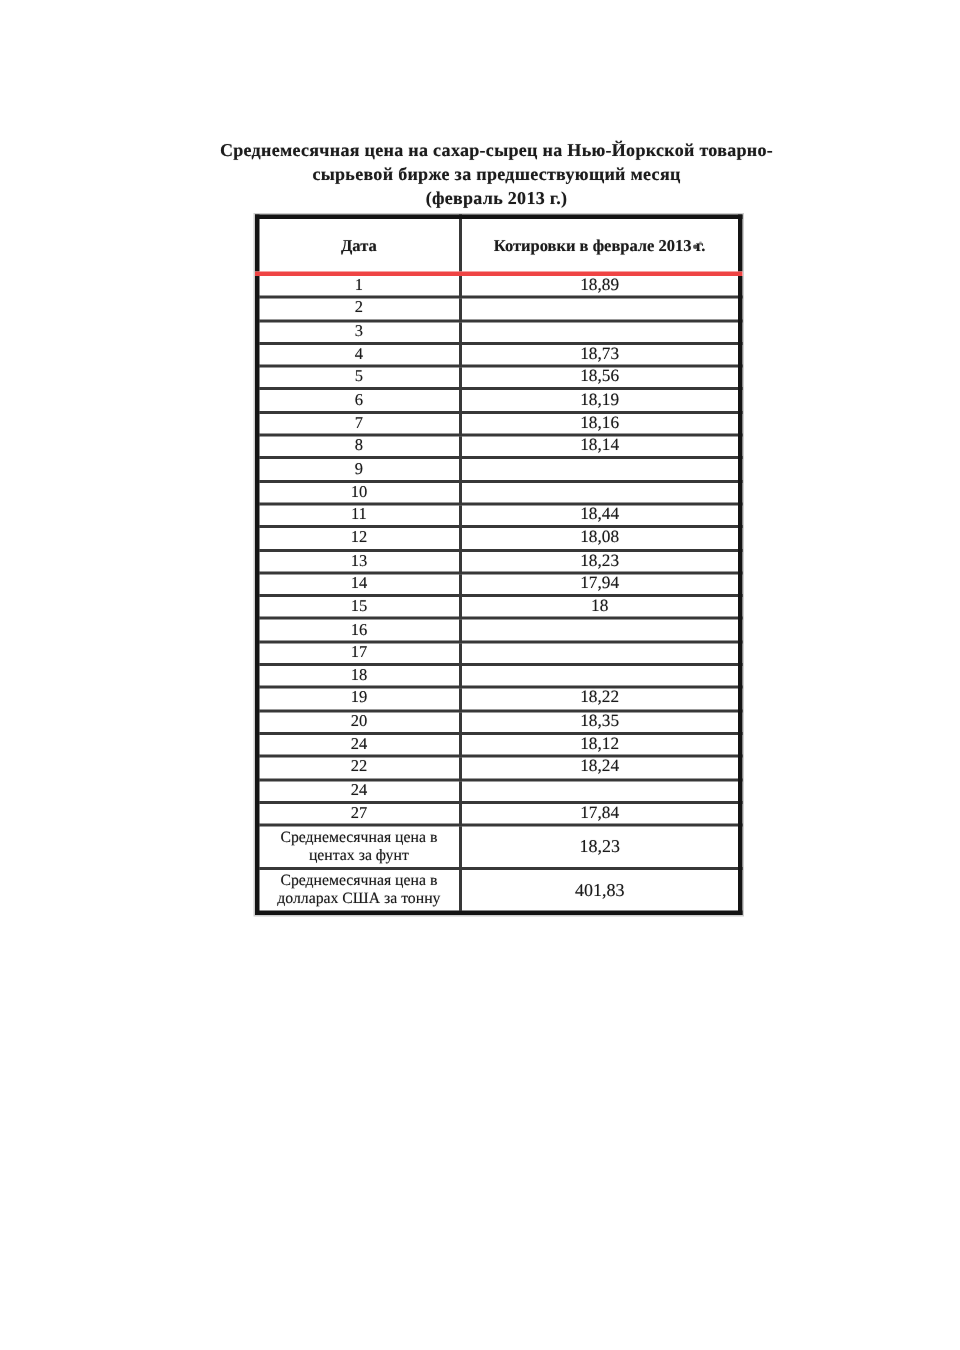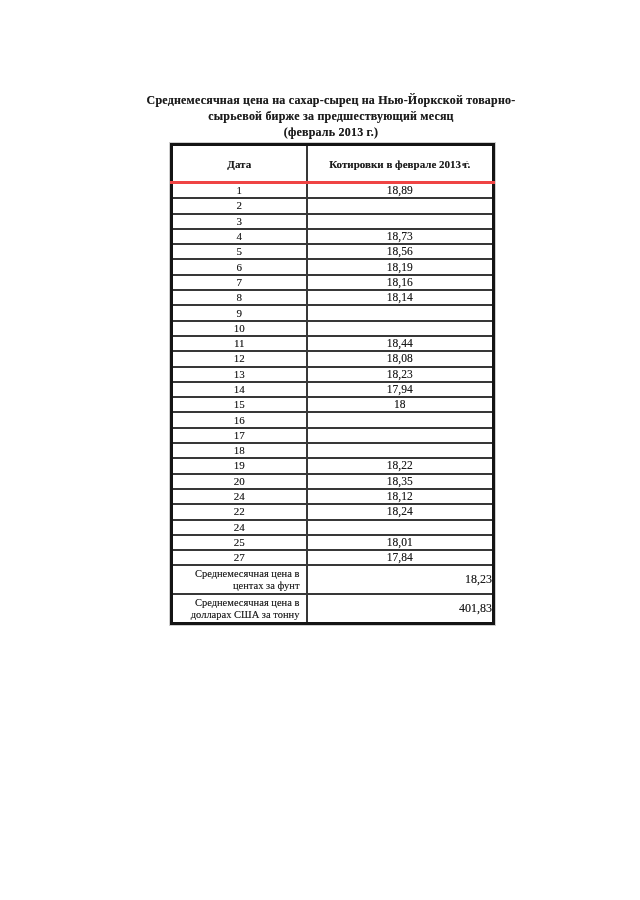--- a/index.html
+++ b/index.html
@@ -55,21 +55,20 @@
     border-bottom: 3px solid #ef4444;
   }
   .price-table tbody td {
     height: 13.3px;
     font-size: 11px;
     line-height: 13px;
   }
   .price-table td.c-quote { font-size: 11.5px; }
   .price-table tr.summary td {
     height: 25px;
-    text-align: right;
   }
   .price-table td.c-label {
     font-size: 10.5px;
     line-height: 11.5px;
     padding: 1px 6px;
   }
   .price-table td.c-value {
     font-size: 12px;
   }
   .speck {
@@ -212,24 +211,20 @@
     <td class="c-date">22</td>
     <td class="c-quote">18,24</td>
   </tr>
 
 
   <tr>
     <td class="c-date">24</td>
     <td class="c-quote"></td>
   </tr>
 
-  <tr>
-    <td class="c-date">25</td>
-    <td class="c-quote">18,01</td>
-  </tr>
 
 
   <tr>
     <td class="c-date">27</td>
     <td class="c-quote">17,84</td>
   </tr>
 
 
   <tr class="summary">
     <td class="c-label">Среднемесячная цена в центах за фунт</td>

